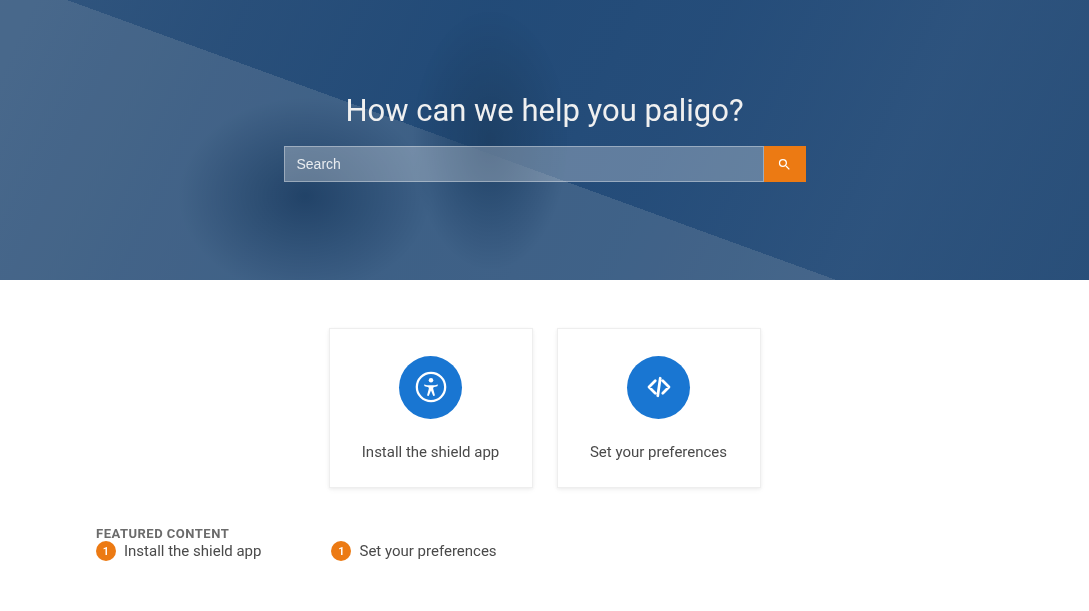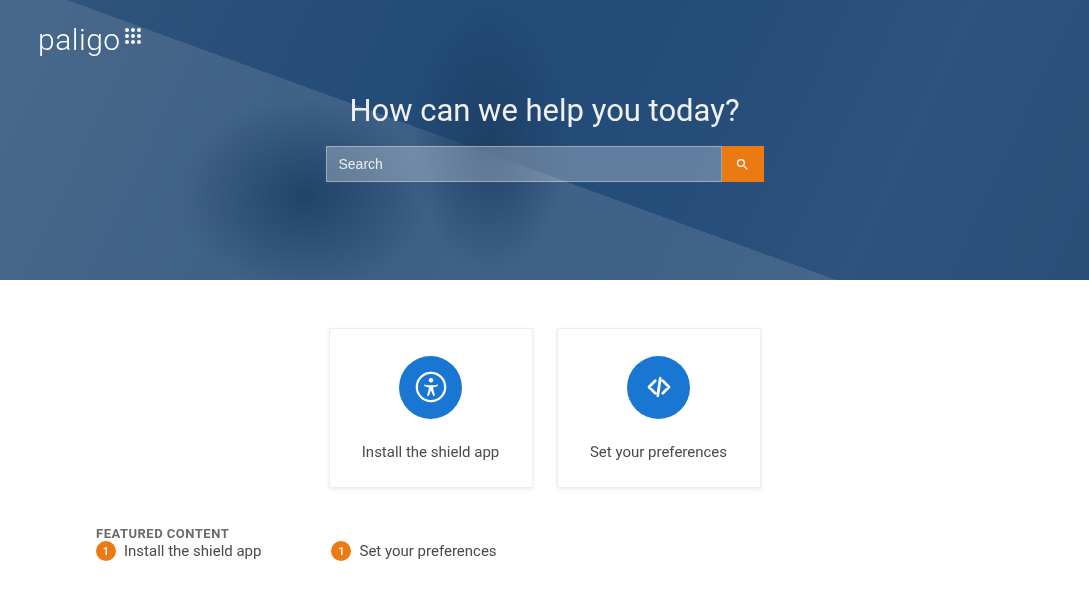--- a/index.html
+++ b/index.html
@@ -72,21 +72,21 @@
       font-size: 31px;
       font-weight: 400;
       text-align: center;
       width: 100%;
     }
     .search-wrap {
       position: absolute;
       top: 146px;
       left: 50%;
       transform: translateX(-50%);
-      width: 438px;
+      width: 522px;
       height: 36px;
       display: flex;
     }
     .search-input {
       flex: 1;
       height: 100%;
       background: rgba(255,255,255,0.28);
       border: 1px solid rgba(255,255,255,0.35);
       padding: 0 12px;
       color: #fff;
@@ -193,42 +193,22 @@
       background: #c6c6c6;
       border-radius: 2px;
     }
   </style>
 </head>
 <body>
 
 <div class="hero">
   <div class="hero-bg-shapes"></div>
 
-  <div class="logo">
-    <span>paligo</span>
-    <span class="logo-dots">
-      <span class="logo-dots-row">
-          <span></span>
-          <span></span>
-          <span></span>
-        </span>
-      <span class="logo-dots-row">
-          <span></span>
-          <span></span>
-          <span></span>
-        </span>
-      <span class="logo-dots-row">
-          <span></span>
-          <span></span>
-          <span></span>
-        </span>
-    </span>
-  </div>
-
-  <h1 class="hero-title">How can we help you today?</h1>
+
+  <h1 class="hero-title">How can we help you paligo?</h1>
 
   <div class="search-wrap">
     <input class="search-input" type="text" placeholder="Search" style="">
     <button class="search-btn">
       <svg viewBox="0 0 24 24">
         <path d="M15.5 14h-.79l-.28-.27A6.471 6.471 0 0 0 16 9.5 6.5 6.5 0 1 0 9.5 16c1.61 0 3.09-.59 4.23-1.57l.27.28v.79l5 4.99L20.49 19l-4.99-5zm-6 0C7.01 14 5 11.99 5 9.5S7.01 5 9.5 5 14 7.01 14 9.5 11.99 14 9.5 14z"></path>
       </svg>
     </button>
   </div>
 </div>

